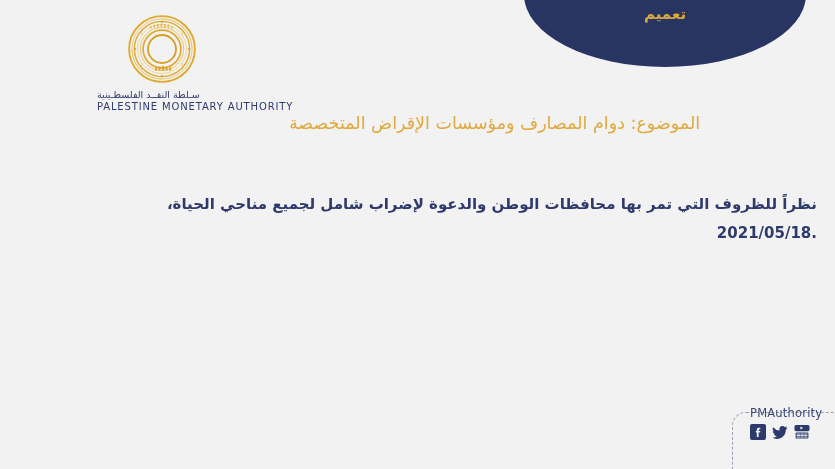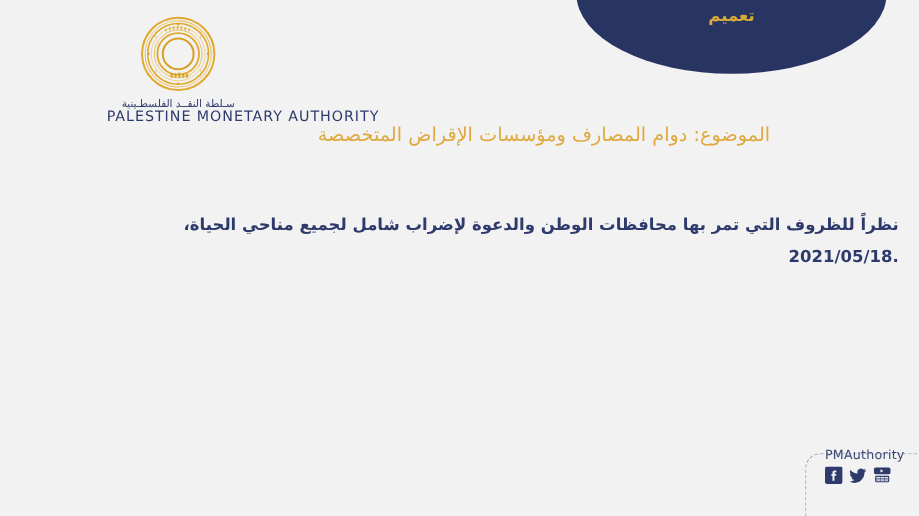--- a/index.html
+++ b/index.html
@@ -59,41 +59,41 @@
     line-height: 21px;
     margin-top: 1px;
   }
 
   
   .logo-block {
     position: absolute;
     left: 20px;
     top: 14px;
     width: 130px;
-    text-align: center;
+    text-align: left;
     z-index: 2;
   }
   .seal {
     width: 70px;
     height: 70px;
     margin: 0 auto;
     position: relative;
   }
   .logo-ar {
     margin-top: 5px;
     font-size: 9.5px;
     color: #2e3a6b;
     letter-spacing: 0.5px;
     direction: rtl;
     line-height: 12px;
     white-space: nowrap;
   }
   .logo-en {
     margin-top: 1px;
-    font-size: 13px;
+    font-size: 10px;
     color: #2e3a6b;
     letter-spacing: 0.85px;
     direction: ltr;
     line-height: 10px;
     white-space: nowrap;
   }
 
   
   .subject {
     position: absolute;

